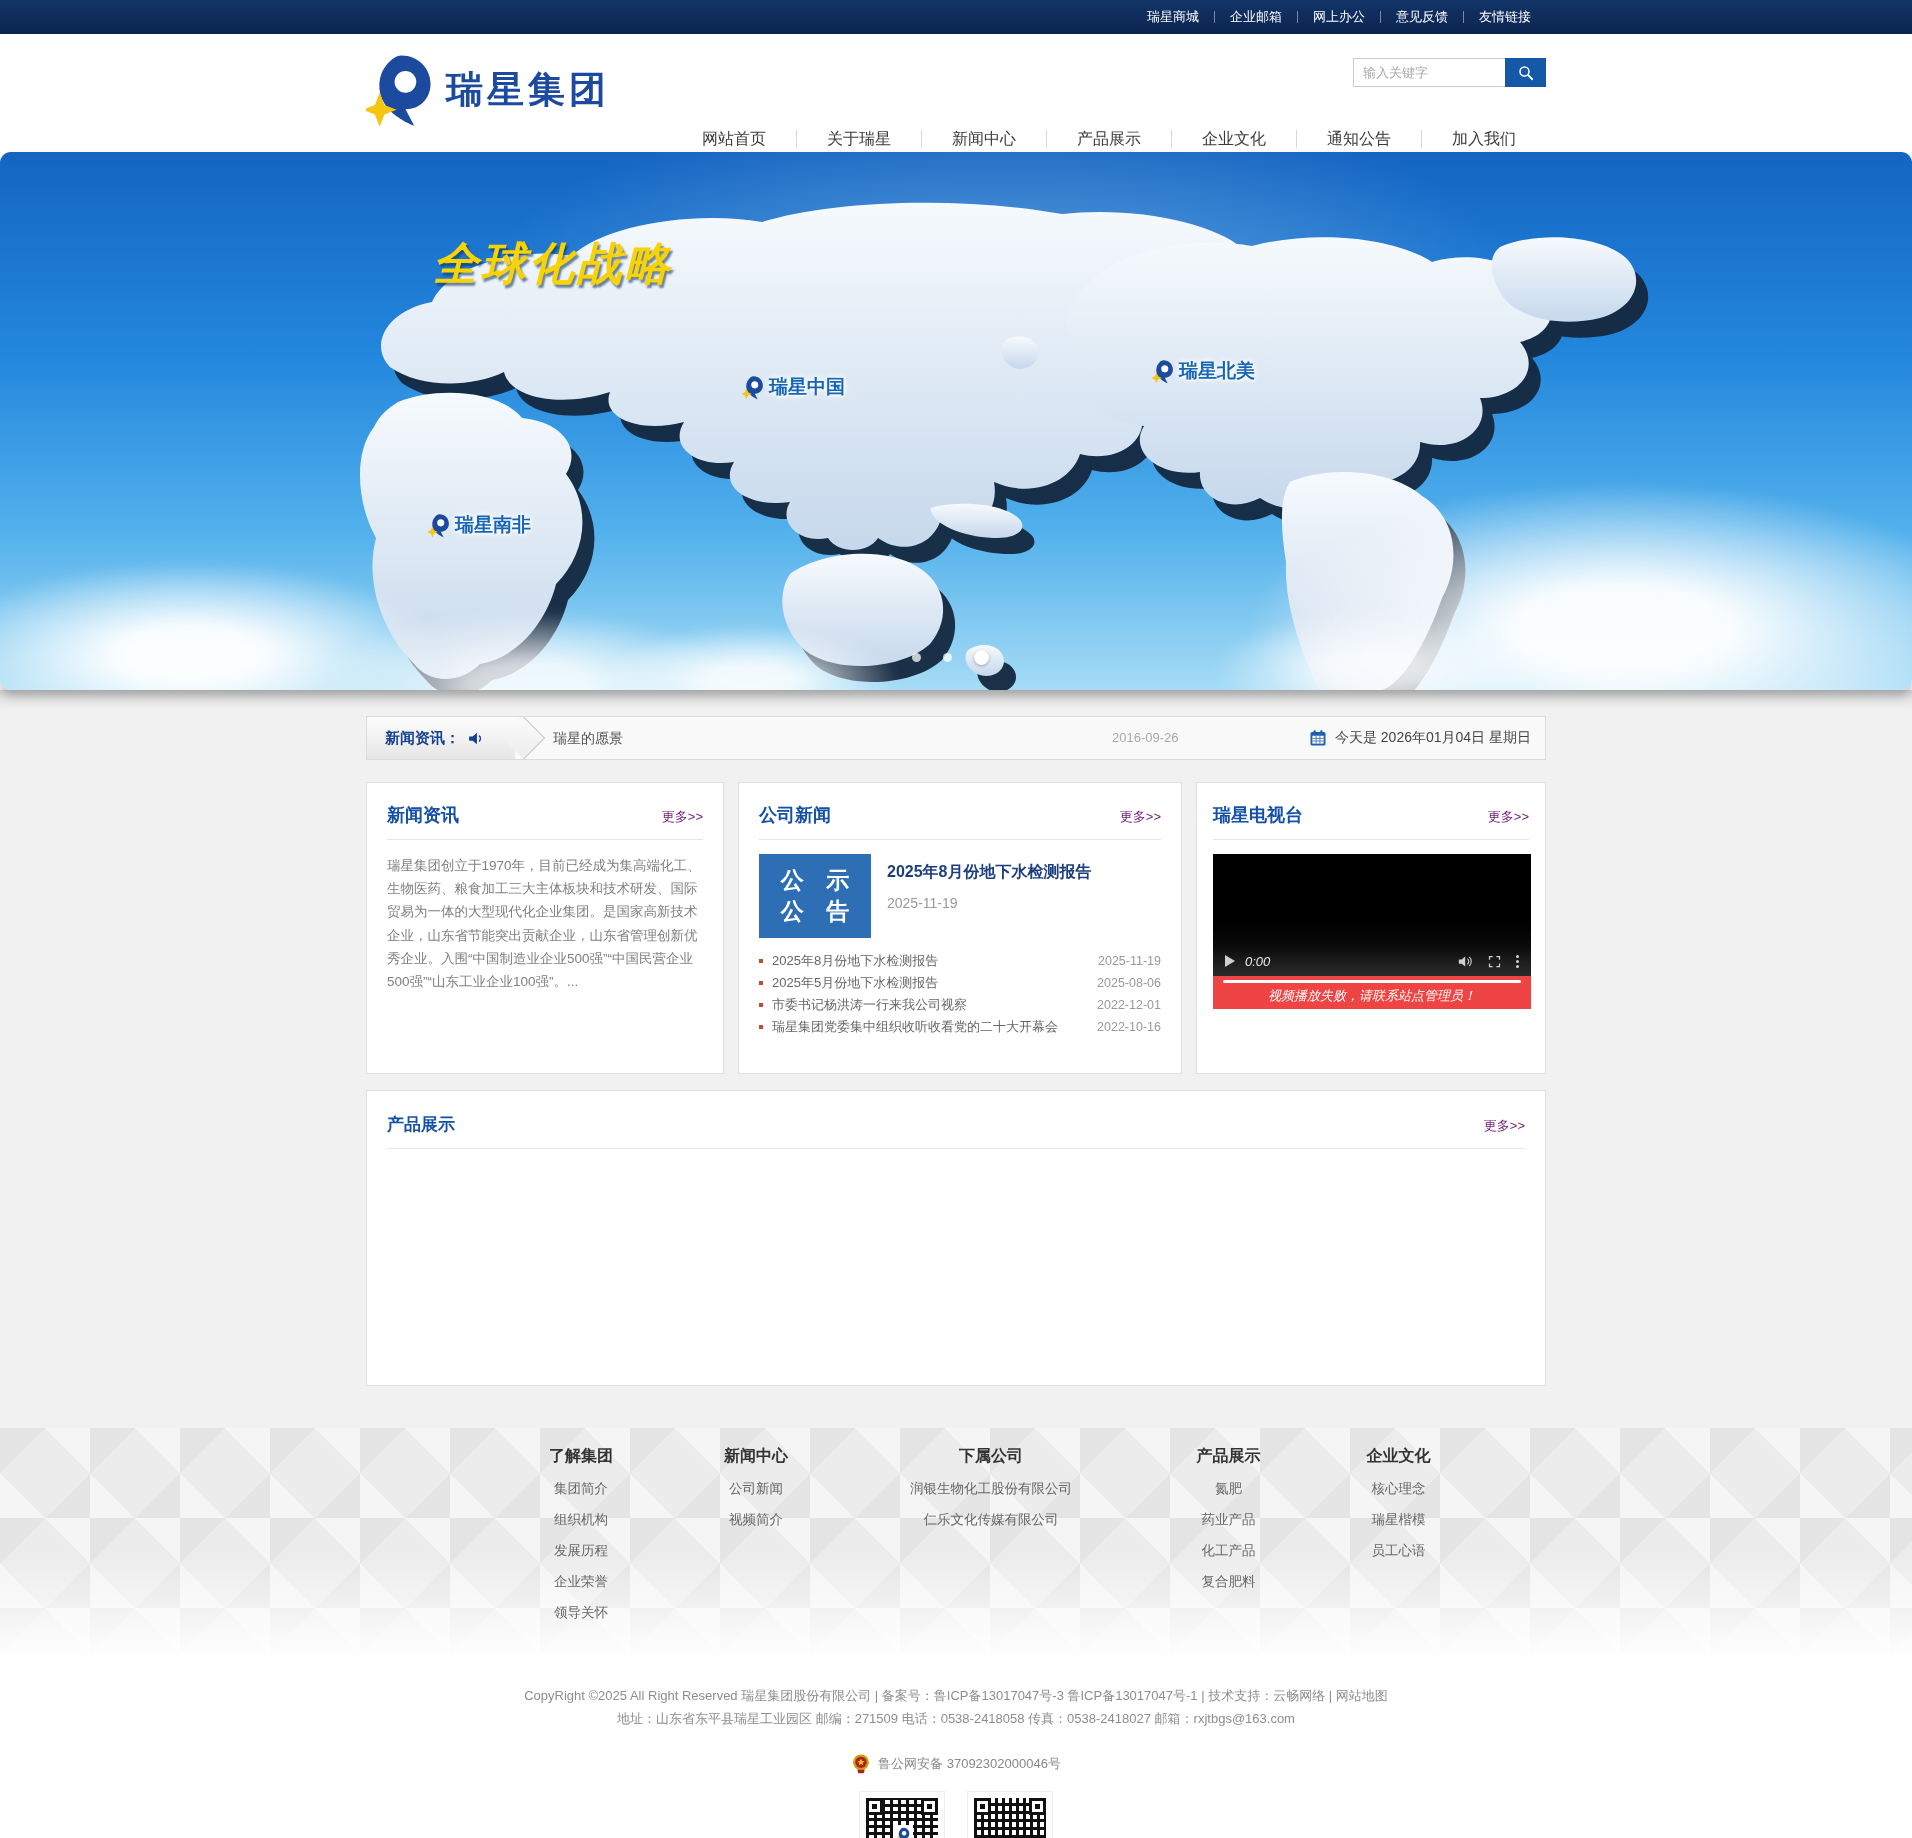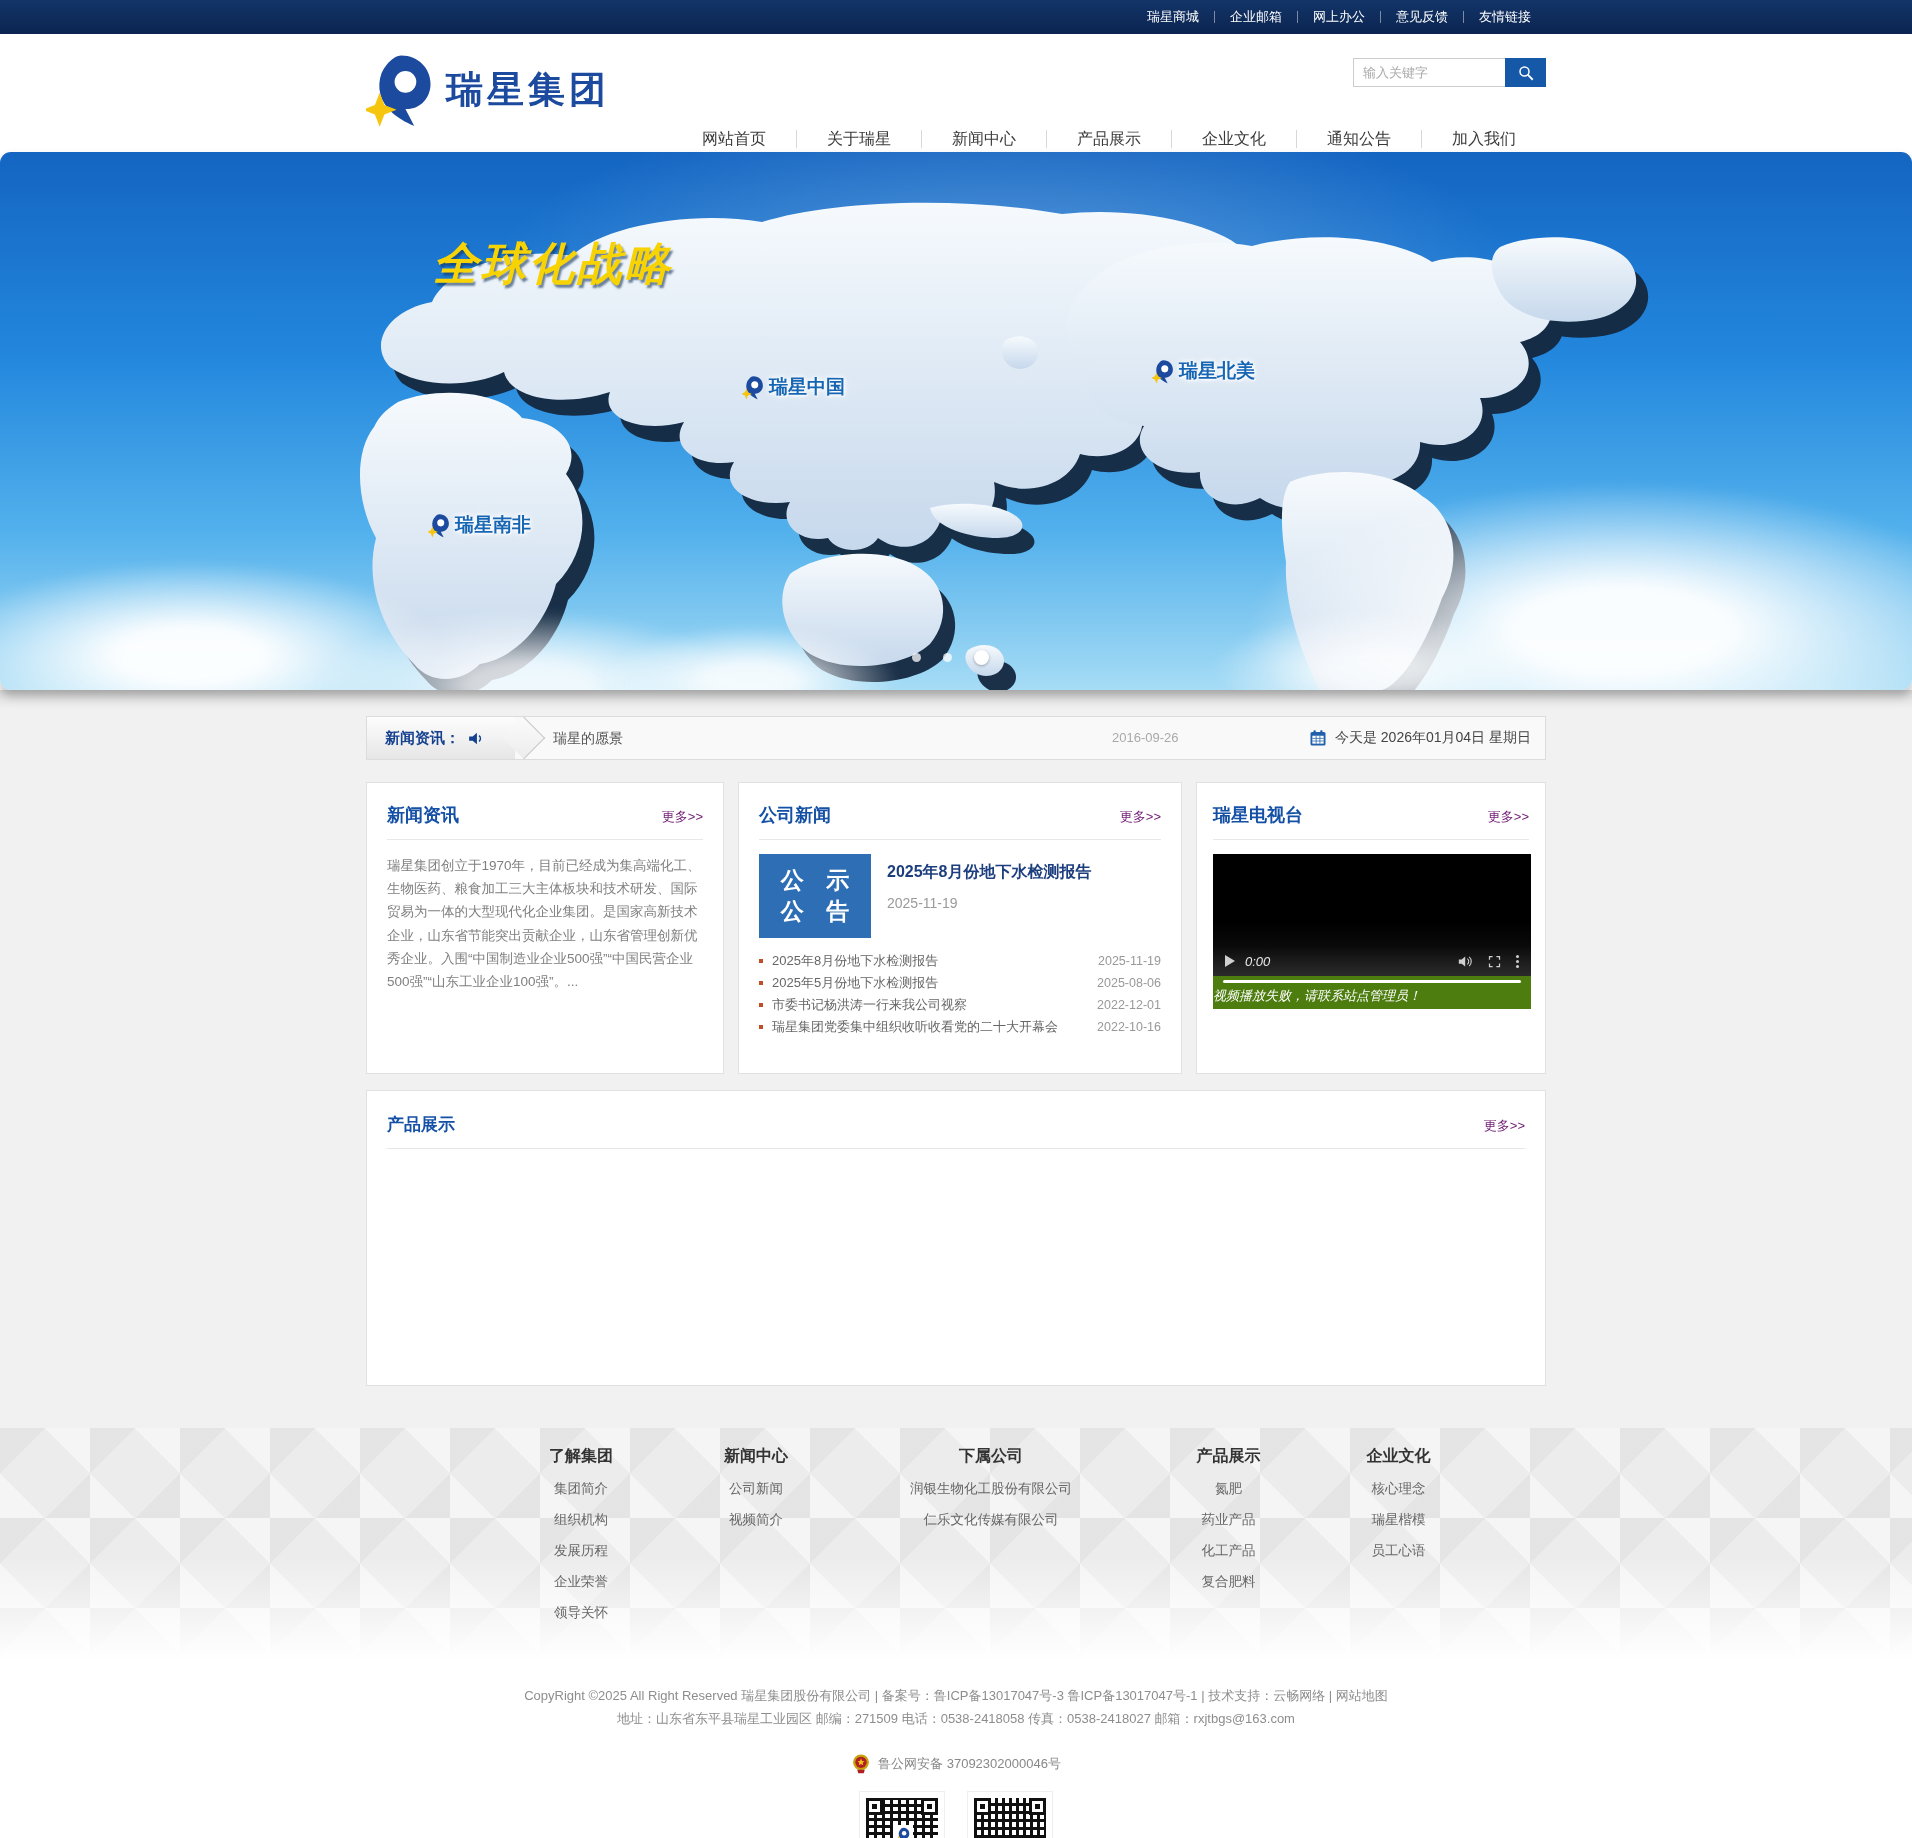--- a/index.html
+++ b/index.html
@@ -88,21 +88,21 @@
   .video-wrap { width:318px;font-style:italic; }
   .video-screen { height:122px; background:linear-gradient(180deg,#000 55%,#151515); position:relative; }
   .vcontrols { position:absolute; left:0; right:0; bottom:0; height:30px; display:flex;
     align-items:center; padding:0 12px; gap:10px; background:linear-gradient(180deg,transparent,rgba(60,60,60,.55)); }
   .play-tri { width:0; height:0; border-left:10px solid #cfcfcf; border-top:6px solid transparent;
     border-bottom:6px solid transparent; cursor:pointer; }
   .vtime { color:#e8e8e8; font-size:13px; }
   .vright { margin-left:auto; display:flex; align-items:center; gap:14px; }
   .kebab { width:3px; height:3px; border-radius:50%; background:#cfcfcf;
     box-shadow:0 -5px 0 #cfcfcf, 0 5px 0 #cfcfcf; cursor:pointer; }
-  .video-error { height:33px; background:#4d7c0f; position:relative; text-align:left; }
+  .video-error { height:33px; background:#ef4444; position:relative; text-align:center; }
   .vprogress { position:absolute; top:4px; left:10px; right:10px; height:3px; background:#fff; border-radius:2px; }
   .verror-text { color:#fff; font-size:13px; line-height:33px; padding-top:3px; display:block; }
 
   
   .products { margin-top:16px; background:#fff; border:1px solid #e1e1e1; height:296px; }
   .products .card-head { padding-top:22px; }
   .products .card-title { font-size:17px; }
 
   
   .footer-links { min-height:182px; padding:18px 0 26px;

